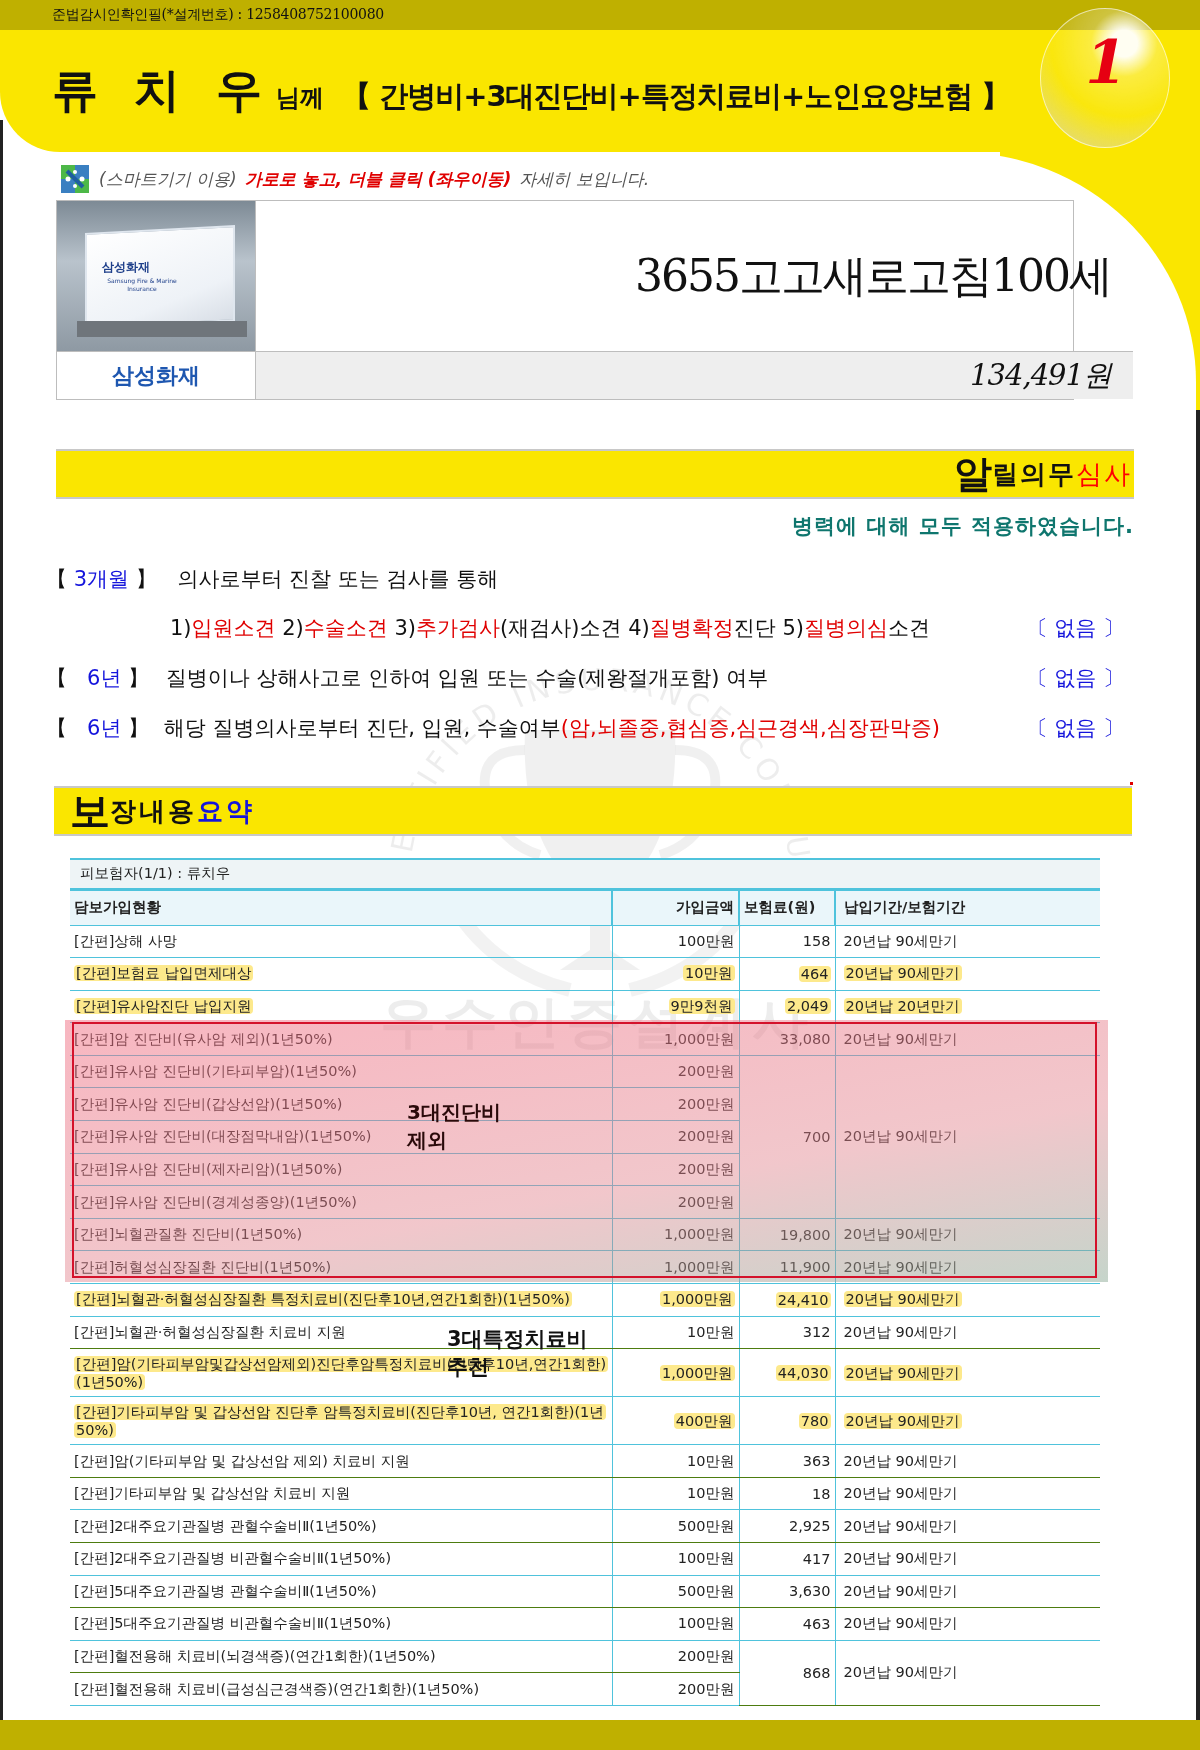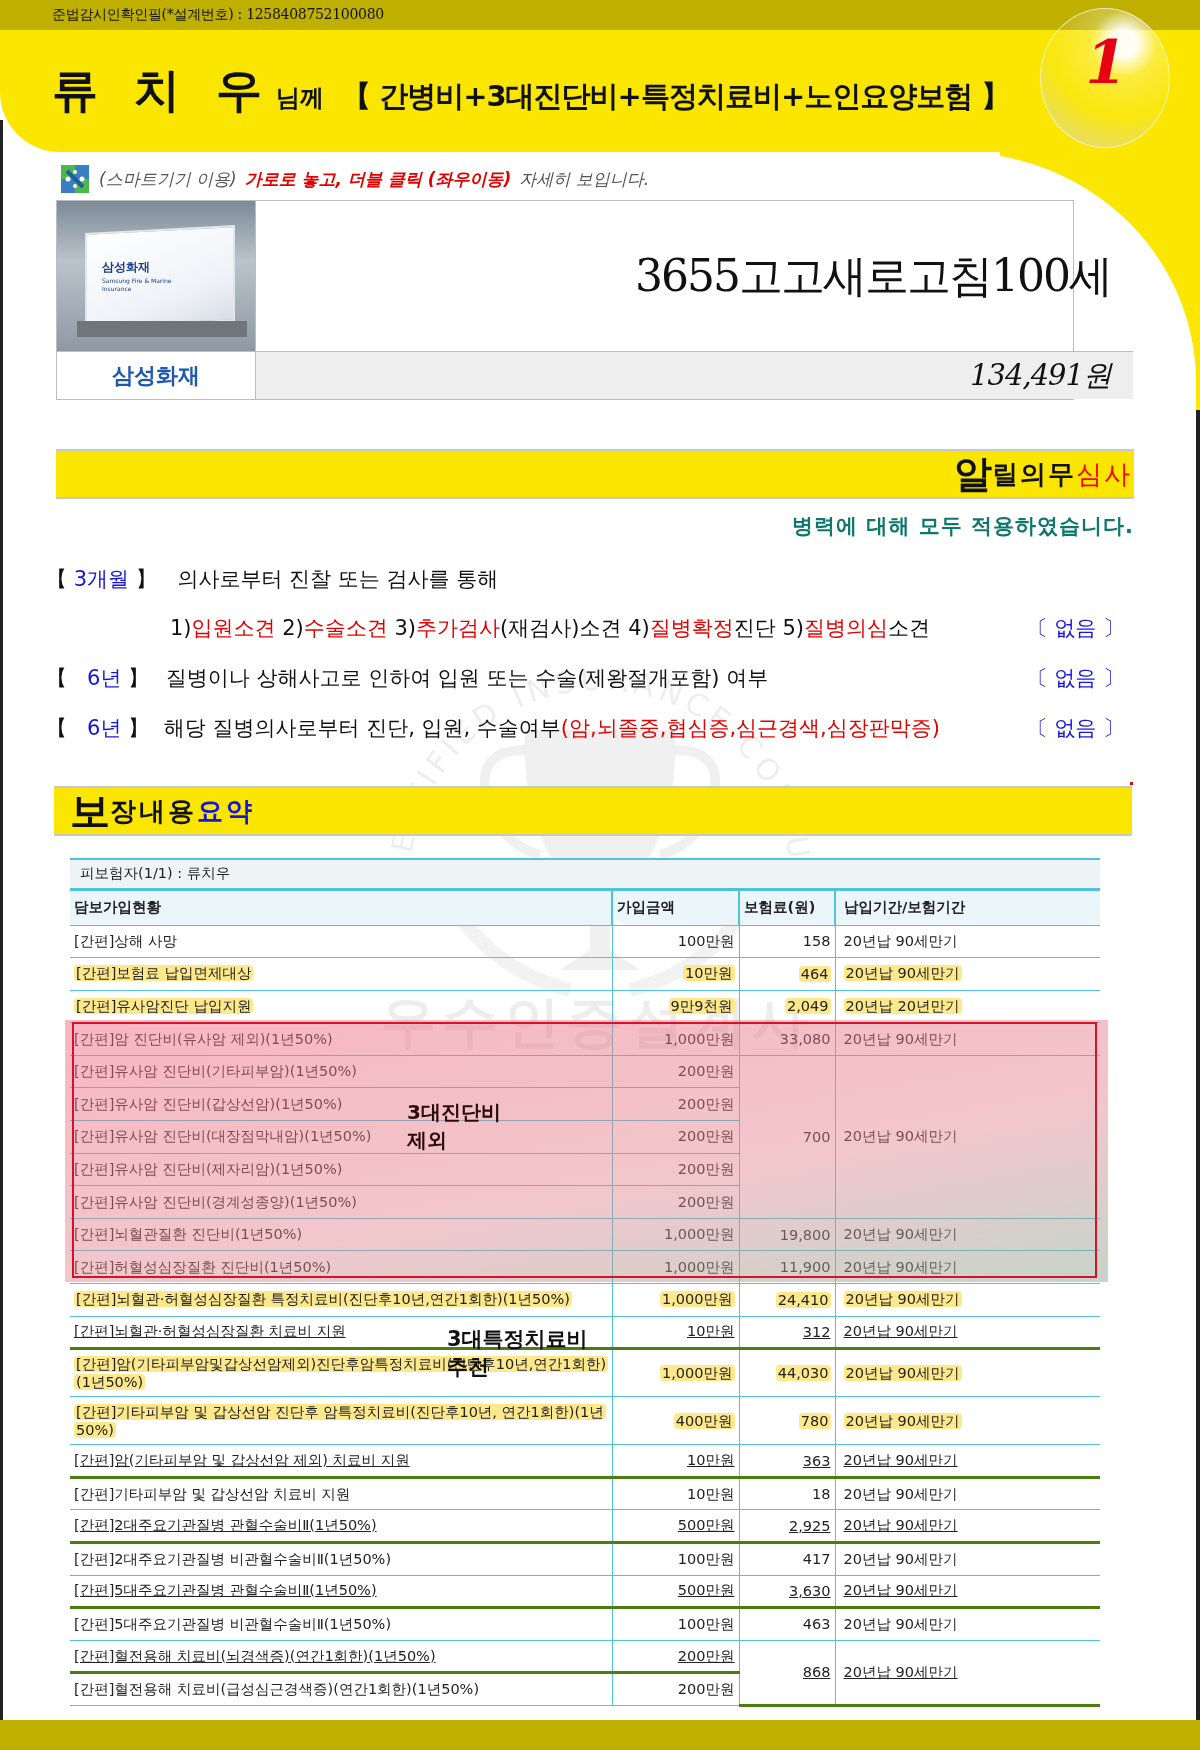--- a/index.html
+++ b/index.html
@@ -23,21 +23,21 @@
   .bubble { position: absolute; left: 1040px; top: 8px; width: 130px; height: 140px; border-radius: 50%;
     background: radial-gradient(circle at 65% 25%, rgba(255,255,255,0.95) 0 10%, rgba(255,255,255,0.25) 25%, rgba(255,255,255,0.05) 55%, rgba(210,210,210,0.6) 90%, rgba(255,255,255,0.2) 100%);
     border: 1px solid rgba(255,255,255,0.6); }
   .bubble-num { position: absolute; left: 0; top: 18px; width: 130px; text-align: center; font-family: "DejaVu Serif", serif; font-style: italic; font-weight: bold; font-size: 60px; color: #e60012; }
 
   .smart-row { position: absolute; left: 55px; top: 165px; display: flex; align-items: center; font-size: 17px; font-style: italic; white-space: nowrap; padding-left: 6px; }
   .smart-icon { width: 28px; height: 28px; margin-right: 10px; display: block; }
   .smart-muted { color: #555; }
   .smart-red { color: #e00000; font-weight: bold; margin: 0 8px; }
 
-  .product-box { position: absolute; left: 56px; top: 200px; width: 1018px; height: 200px; border: 1px solid #bdbdbd; }
+  .product-box { position: absolute; left: 56px; top: 200px; width: 1018px; height: 200px; border: 1px solid #bdbdbd; text-align: center; }
   .product-photo { position: absolute; left: 0; top: 0; width: 199px; height: 150px; background: linear-gradient(180deg, #7d8a95 0%, #b9c3cc 40%, #8e99a3 100%); overflow: hidden; border-right: 1px solid #bdbdbd; }
   .photo-case { position: absolute; left: 28px; top: 28px; width: 150px; height: 96px; background: linear-gradient(160deg, #ffffff 0%, #eef2f7 70%, #d8dee6 100%); border: 2px solid #dfe6ee; transform: skewY(-3deg); }
   .photo-base { position: absolute; left: 20px; top: 120px; width: 170px; height: 16px; background: #6f757b; }
   .photo-brand-ko { position: absolute; left: 45px; top: 58px; font-size: 12px; font-weight: bold; color: #1e3f8a; }
   .photo-brand-en { position: absolute; left: 45px; top: 76px; font-size: 6px; color: #1e3f8a; line-height: 8px; }
   .product-name { position: absolute; left: 200px; top: 0; width: 876px; height: 150px; display: flex; align-items: center; justify-content: flex-end; padding-right: 22px; font-family: "DejaVu Serif", serif; font-size: 44px; letter-spacing: -2px; }
   .company-cell { position: absolute; left: 0; top: 150px; width: 199px; height: 48px; border-top: 1px solid #bdbdbd; border-right: 1px solid #bdbdbd; display: flex; align-items: center; justify-content: center; color: #1e57b0; font-weight: bold; font-size: 22px; }
   .terms-cell { position: absolute; left: 199px; top: 150px; width: 877px; height: 48px; border-top: 1px solid #bdbdbd; background: #eeeeee; display: flex; align-items: center; justify-content: flex-end; padding-right: 22px; font-family: "DejaVu Serif", serif; font-style: italic; font-size: 21px; letter-spacing: -1px; white-space: nowrap; }
   .terms-big { font-size: 29px; margin-left: 8px; }
 
@@ -66,21 +66,21 @@
   .cov-table td { border-bottom: 1px solid #4fc3dc; height: 32.6px; padding: 0 4px; vertical-align: middle; }
   .cov-table td + td { border-left: 1px solid #4fc3dc; }
   .cov-table .insured-row td { background: #eef4f6; border-top: 2px solid #4fc3dc; border-bottom: 3px solid #4fc3dc; height: 30px; padding-left: 10px; }
   .cov-table .head-row td { background: #eaf6fa; font-weight: bold; height: 36px; }
   .cov-table .head-row td + td { border-left: 2px solid #4fc3dc; }
   .c-name { width: 542px; }
   .c-amt { width: 127px; text-align: right; }
   .c-prem { width: 96px; text-align: right; }
   .c-term { width: 265px; padding-left: 8px !important; }
   .hl { background: #fde98c; border-radius: 4px; padding: 0 2px; box-decoration-break: clone; -webkit-box-decoration-break: clone; }
-  .thick td { border-bottom: 3px solid #4d7c0f; text-decoration: underline; }
+  .thick td { border-bottom: 1px solid #4d7c0f; }
   .tall td { height: 48px; line-height: 18px; }
 
   .pink-overlay { position: absolute; left: 65px; top: 1020px; width: 1043px; height: 262px; background: linear-gradient(170deg, rgba(240,110,130,0.5) 0%, rgba(225,130,140,0.45) 60%, rgba(140,170,150,0.5) 100%); pointer-events: none; }
   .red-frame { position: absolute; left: 72px; top: 1022px; width: 1025px; height: 256px; border: 2px solid #d4122b; pointer-events: none; }
   .anno { position: absolute; font-size: 20px; font-weight: bold; color: #2a0a0a; line-height: 28px; pointer-events: none; }
   .anno2 { color: #111; font-size: 21px; }
 
   .bottom-bar { position: absolute; left: 0; top: 1720px; width: 1200px; height: 30px; background: #bfb000; }
 </style>
 </head>
@@ -185,21 +185,21 @@
   <span class="sum-blue">요약</span>
 </div>
 
 <table class="cov-table">
   <tbody>
       <tr class="insured-row">
     <td colspan="4">피보험자(1/1) : 류치우</td>
   </tr>
   <tr class="head-row">
     <td class="c-name">담보가입현황</td>
-    <td class="c-amt" style="text-align:left;border-radius:16px;">가입금액</td>
+    <td class="c-amt" style="text-align:right;">가입금액</td>
     <td class="c-prem" style="text-align:left;">보험료(원)</td>
     <td class="c-term">납입기간/보험기간</td>
   </tr>
   <tr>
     <td class="c-name">[간편]상해 사망</td>
     <td class="c-amt">100만원</td>
     <td class="c-prem">158</td>
     <td class="c-term">20년납 90세만기</td>
   </tr>
   <tr>

